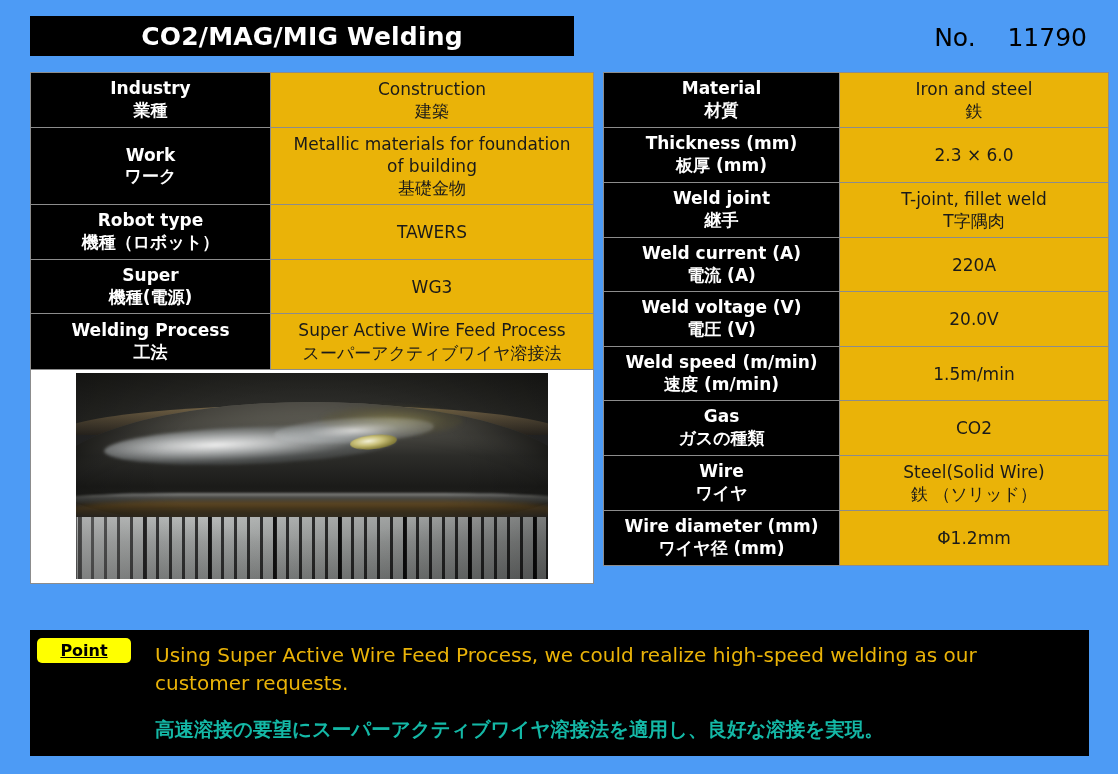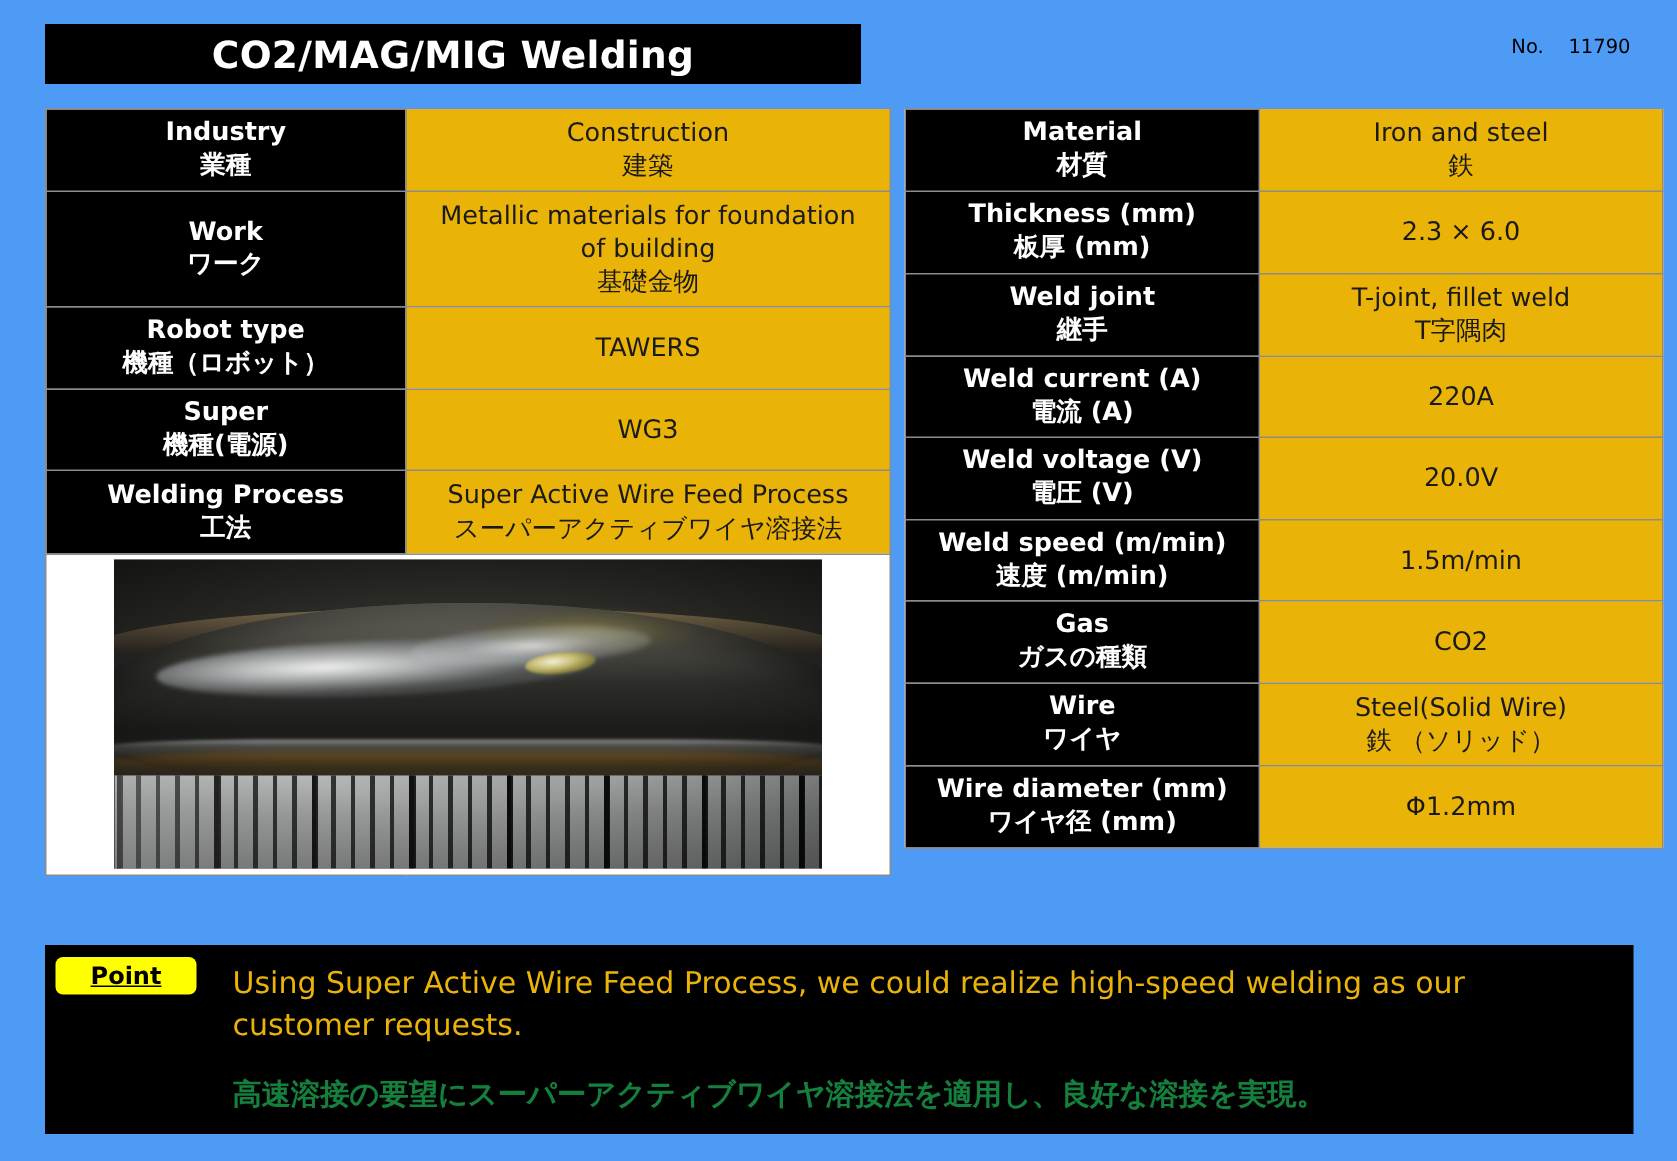--- a/index.html
+++ b/index.html
@@ -35,21 +35,21 @@
     color: #ffffff;
     font-size: 25px;
     font-weight: bold;
     letter-spacing: 0.2px;
     line-height: 1;
   }
   .doc-no {
     position: absolute;
     right: 31px; top: 25px;
     color: #000000;
-    font-size: 13px;
+    font-size: 25px;
     white-space: pre;
     line-height: 1;
   }
 
   
   .tables {
     position: absolute;
     left: 0; top: 70px;
     width: 884px;
     height: 548px;
@@ -322,21 +322,21 @@
     width: 920px;
   }
   .point-en {
     color: #eab308;
     font-size: 20px;
     font-weight: normal;
     line-height: 1.38;
     margin: 0 0 20px 0;
   }
   .point-ja {
-    color: #15803d;
+    color: #14b8a6;
     font-size: 19.5px;
     font-weight: bold;
     line-height: 1.3;
     margin: 0;
   }
 </style>
 </head>
 <body>
 
 <div class="header">

